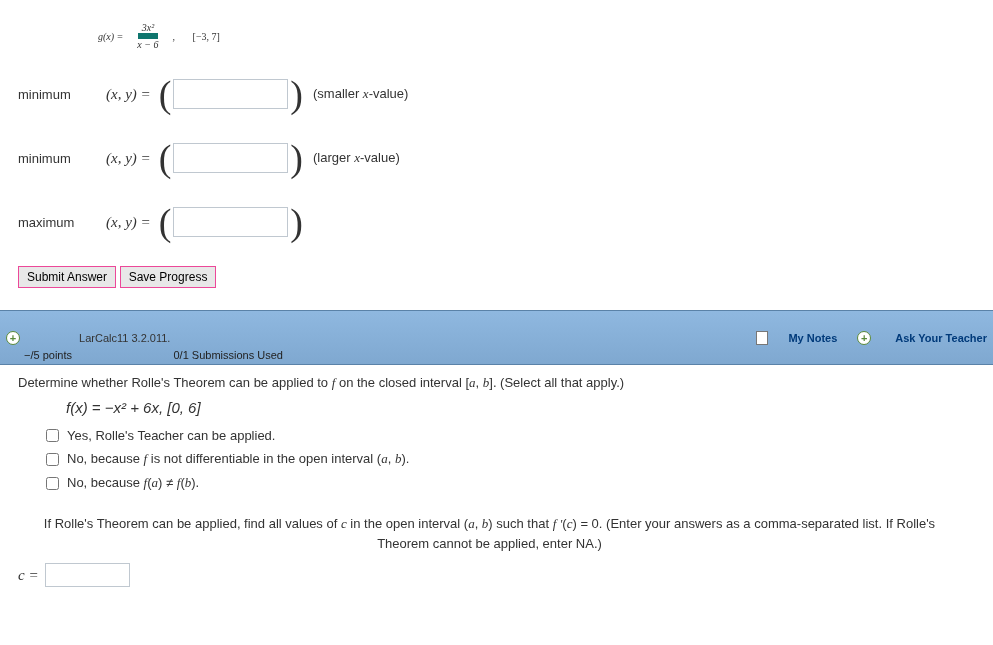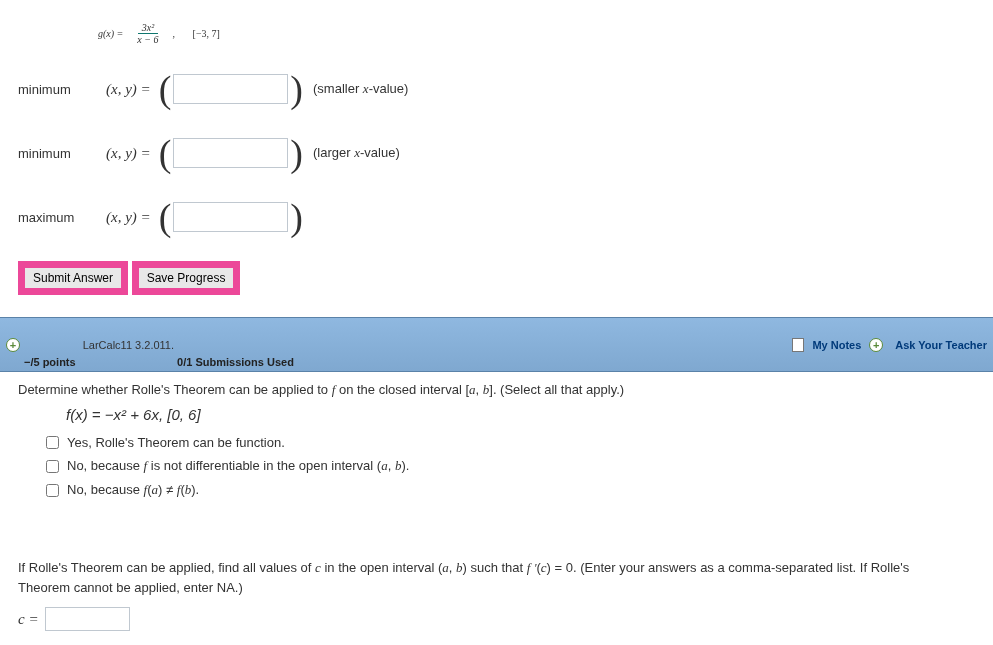--- a/index.html
+++ b/index.html
@@ -7,49 +7,49 @@
     font-family: Verdana, Geneva, sans-serif;
     font-size: 13px;
     color: #333;
     background: #fff;
     width: 993px;
   }
   .section { padding: 12px 18px; }
   .instruction { margin-bottom: 14px; }
   .formula-row { margin: 10px 0 22px 80px; font-family: 'Times New Roman', serif; font-size: 10px; display:flex; align-items:center; gap:10px;}
   .frac { display:inline-flex; flex-direction:column; align-items:center; vertical-align:middle; }
-  .frac .num { border-bottom:1px solid #0f766e; padding:0 4px; }
+  .frac .num { border-bottom:6px solid #0f766e; padding:0 4px; }
   .frac .den { padding:0 4px; }
   .answer-row { display:flex; align-items:center; margin: 20px 0; }
   .answer-row .label { width:88px; font-family: Verdana, sans-serif; font-size:13px;}
   .answer-row .eq-pre { font-family:'Times New Roman', serif; font-size:15px; margin-right:8px;}
   .big-paren { font-family:'Times New Roman', serif; font-size:38px; font-weight:100; color:#333;}
   .answer-input { width:115px; height:30px; border:1px solid #c0c8d0; background:#fff; margin:0 2px;}
   .answer-row .note { margin-left:10px; font-family:Verdana,sans-serif; font-size:13px;}
   .italx { font-style:italic; font-family:'Times New Roman',serif;}
   .btn-row { margin: 22px 0 10px 0; }
-  .btn { font-family: Arial, sans-serif; font-size:12px; padding:3px 8px; background:#e8e8e8; border:7px solid #ec4899; cursor:pointer;}
+  .btn { font-family: Arial, sans-serif; font-size:12px; padding:3px 8px; background:#e8e8e8; border:1px solid #ec4899; cursor:pointer;}
   .q-header {
     background: linear-gradient(#8fb8e0,#7fa8d0);
     border-top:1px solid #5a82a8; border-bottom:1px solid #5a82a8;
     padding:3px 6px; display:flex; align-items:center;
     font-size:11px; font-family:Arial,sans-serif;
   }
   .q-header .plus { display:inline-flex; width:14px;height:14px;border-radius:50%;background:#fff;border:1px solid #5a8a3a;color:#5a8a3a;align-items:center;justify-content:center;font-weight:bold;font-size:11px;margin-right:4px;}
-  .q-header .pts { font-weight:bold; color:#222;margin-top:35px;}
+  .q-header .pts { font-weight:normal; color:#222;margin-top:35px;}
   .q-header .src { color:#333; margin-left:4px;}
-  .q-header .right { margin-left:auto; display:flex; align-items:center; gap:8px;}
+  .q-header .right { margin-left:auto; display:flex; align-items:center; gap:20px;}
   .q-header .note-icon { width:12px;height:14px;border:1px solid #777;background:#fff;display:inline-block;}
   .q-header a { color:#003a7a; font-weight:bold; text-decoration:none; font-size:11px;}
   .q2 { padding:10px 32px 18px 18px; }
   .q2 .instr { margin-bottom:8px;}
   .q2 .formula { font-family:Liberation Sans, sans-serif; font-size:15px; margin:6px 0 12px 48px;}
   .opt { display:flex; align-items:center; gap:8px; margin:8px 0 8px 28px; font-family:Verdana,sans-serif; font-size:13px;}
   .opt input[type="checkbox"]{ width:13px;height:13px;}
-  .followup { margin-top:60px; line-height:1.5;}
+  .followup { margin-top:23px; line-height:1.5;text-align:center;}
   .c-row { margin-top:10px; display:flex; align-items:center; gap:6px;}
   .c-row .clab { font-family:'Times New Roman',serif; font-style:italic; font-size:15px;}
   .c-input { width:85px; height:24px; border:1px solid #c0c8d0;}
 </style>
 </head>
 <body>
 
 <div class="section">
 
   <div class="formula-row">
@@ -109,21 +109,21 @@
 </div>
 
 <div class="q2">
   <div class="instr">
     <span>Determine whether Rolle's Theorem can be applied to </span><span class="italx">f</span><span> on the closed interval [</span><span class="italx">a</span>, <span class="italx">b</span><span>]. (Select all that apply.)</span>
   </div>
   <div class="formula italx">f(x) = −x² + 6x,    [0, 6]</div>
 
   <label class="opt">
     <input type="checkbox" style="">
-    <span>Yes, Rolle's Theorem can be function.</span>
+    <span>Yes, Rolle's Teacher can be applied.</span>
   </label>
   <label class="opt">
     <input type="checkbox" style="">
     <span>No, because <span class="italx">f</span> is not differentiable in the open interval (<span class="italx">a</span>, <span class="italx">b</span>).</span>
   </label>
   <label class="opt">
     <input type="checkbox" style="">
     <span>No, because <span class="italx">f</span>(<span class="italx">a</span>) ≠ <span class="italx">f</span>(<span class="italx">b</span>).</span>
   </label>
 

